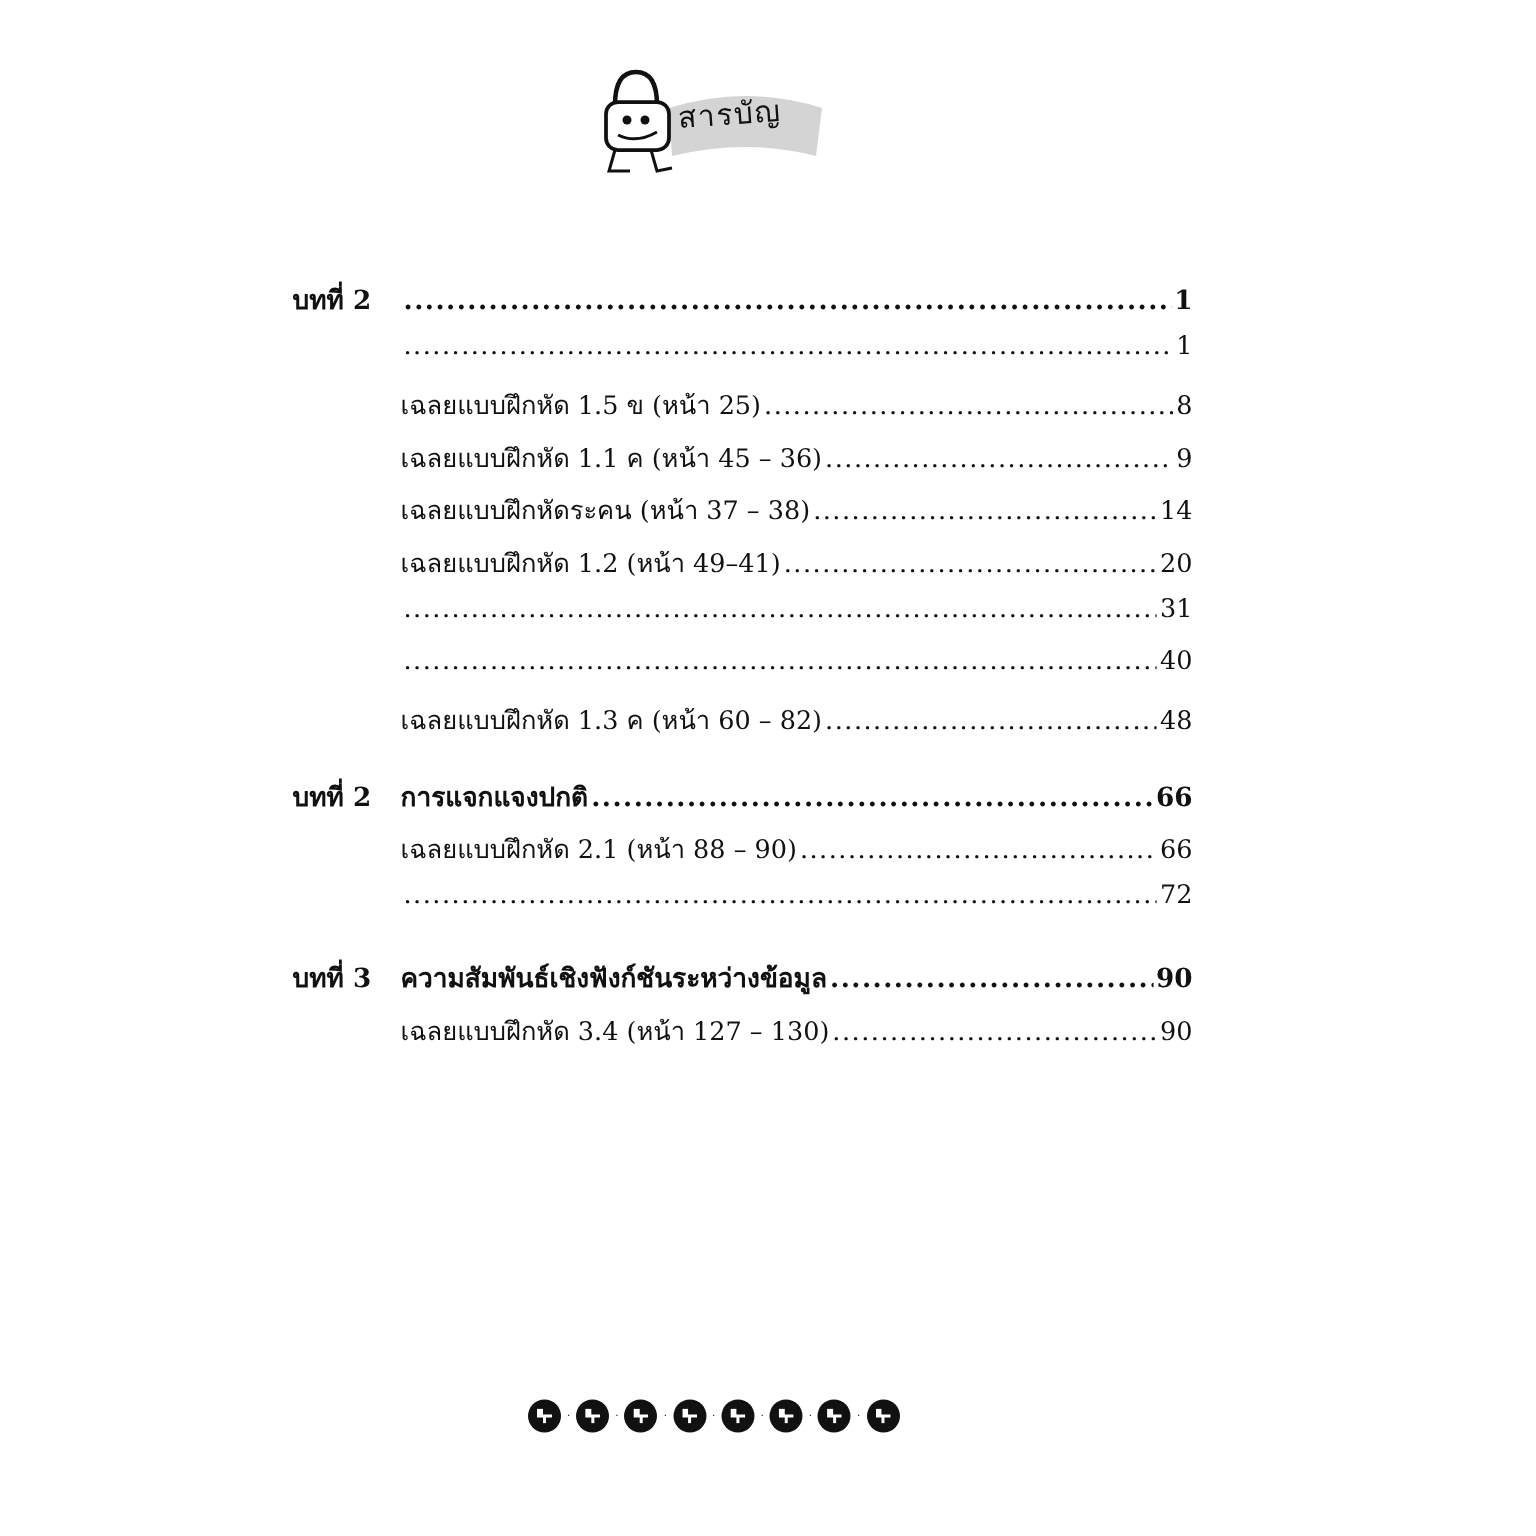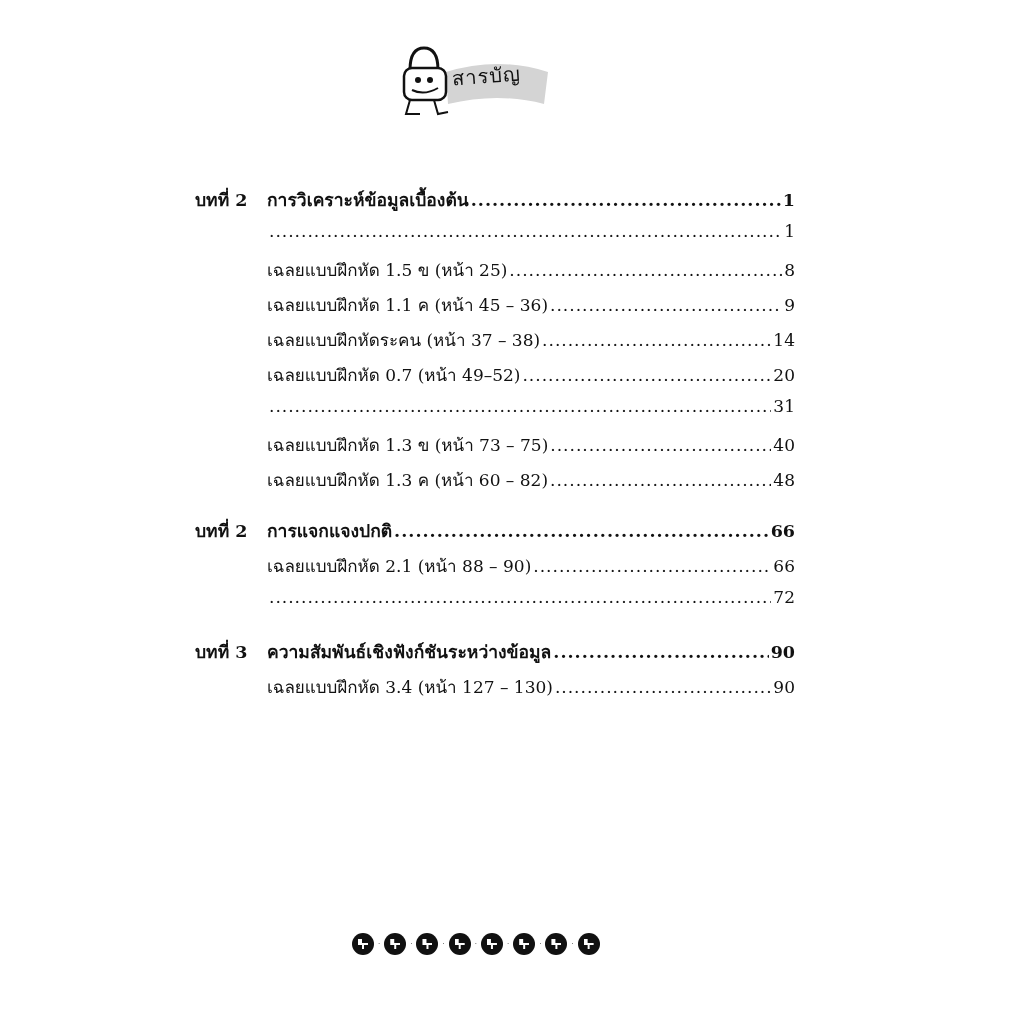--- a/index.html
+++ b/index.html
@@ -38,21 +38,20 @@
     <path d="M12 58 L8 72 L22 72" fill="none" stroke="#111" stroke-width="2"></path>
     <path d="M36 58 L40 72 L50 70" fill="none" stroke="#111" stroke-width="2"></path>
   </svg>
 </div>
 <div class="header-title">สารบัญ</div>
 
 <div class="toc">
 
   <div class="row chapter">
     <span class="num">บทที่ 2</span>
-    <span class="title">การวิเคราะห์ข้อมูลเบื้องต้น</span>
     <span class="leader"></span>
     <span class="page">1</span>
   </div>
   <div class="row">
     <span class="indent"></span>
     <span class="leader"></span>
     <span class="page">1</span>
   </div>
   <div class="row">
     <span class="indent"></span>
@@ -67,32 +66,31 @@
     <span class="page">9</span>
   </div>
   <div class="row">
     <span class="indent"></span>
     <span class="title">เฉลยแบบฝึกหัดระคน  (หน้า 37 – 38)</span>
     <span class="leader"></span>
     <span class="page">14</span>
   </div>
   <div class="row">
     <span class="indent"></span>
-    <span class="title">เฉลยแบบฝึกหัด  0.7  (หน้า 49–52)</span>
+    <span class="title">เฉลยแบบฝึกหัด  1.2  (หน้า 49–41)</span>
     <span class="leader"></span>
     <span class="page">20</span>
   </div>
   <div class="row">
     <span class="indent"></span>
     <span class="leader"></span>
     <span class="page">31</span>
   </div>
   <div class="row">
     <span class="indent"></span>
-    <span class="title">เฉลยแบบฝึกหัด  1.3 ข  (หน้า 73 – 75)</span>
     <span class="leader"></span>
     <span class="page">40</span>
   </div>
   <div class="row">
     <span class="indent"></span>
     <span class="title">เฉลยแบบฝึกหัด  1.3 ค  (หน้า 60 – 82)</span>
     <span class="leader"></span>
     <span class="page">48</span>
   </div>
 

